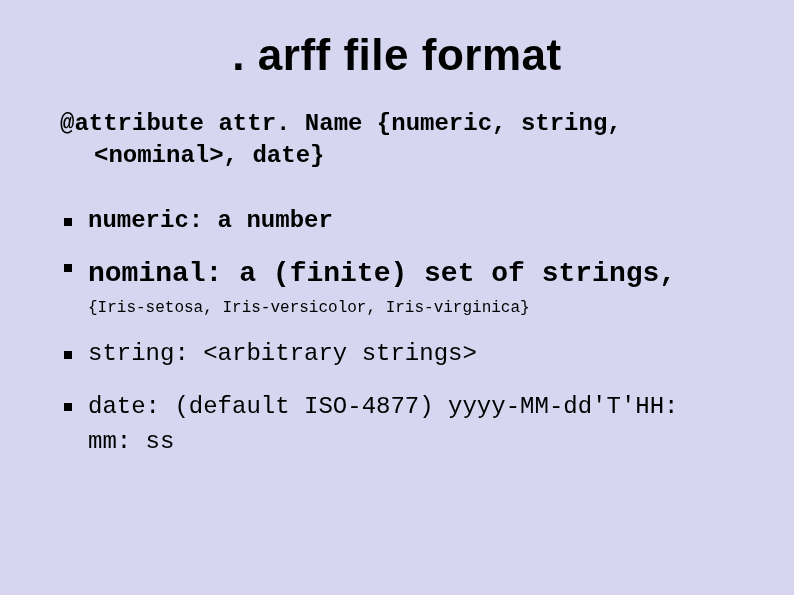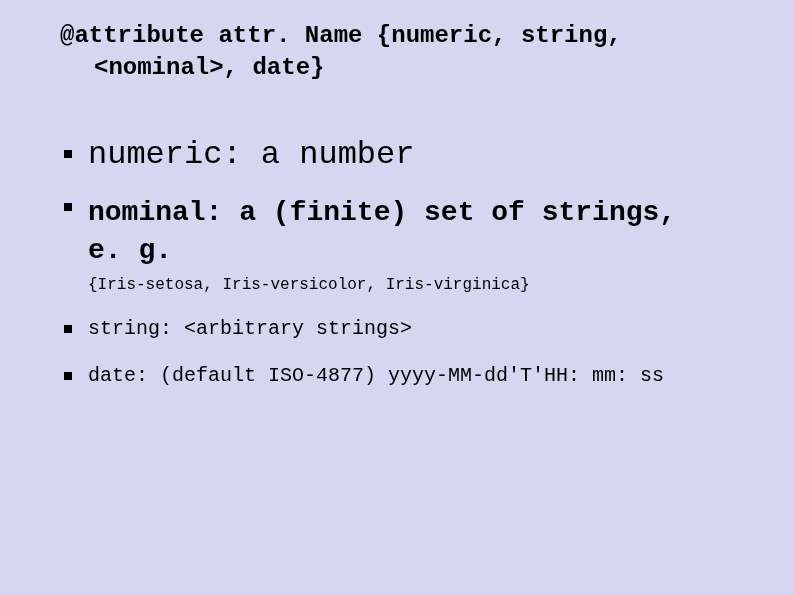--- a/index.html
+++ b/index.html
@@ -25,21 +25,21 @@
     font-weight: 900;
     font-size: 44px;
     text-align: center;
     margin: 10px 0 28px 0;
     letter-spacing: 0.5px;
   }
   .attr-line {
     font-size: 24px;
     font-weight: bold;
     line-height: 1.35;
-    margin-bottom: 48px;
+    margin-bottom: 32px;
   }
   .attr-indent {
     display: block;
     padding-left: 34px;
   }
   ul.items {
     list-style: none;
     margin: 0;
     padding: 0;
   }
@@ -51,65 +51,65 @@
   ul.items > li::before {
     content: "";
     position: absolute;
     left: 4px;
     top: 0.55em;
     width: 8px;
     height: 8px;
     background: #000;
   }
   .big {
-    font-size: 32px;
-    font-weight: normal;
+    font-size: 24px;
+    font-weight: bold;
     line-height: 1.35;
   }
   .big-block {
     font-size: 28px;
     font-weight: bold;
     line-height: 1.35;
   }
   .sub {
     font-size: 16px;
     font-weight: normal;
     line-height: 1.4;
     margin-top: 4px;
   }
   .small-item {
-    font-size: 20px;
+    font-size: 24px;
     font-weight: normal;
     line-height: 1.45;
   }
   .mono {
     font-family: "Courier New", Courier, monospace;
   }
 </style>
 </head>
 <body>
 
 <div class="slide">
 
+  <div class="title">. arff file format</div>
 
   <div class="attr-line mono">
     <span>@attribute attr. Name {numeric, string,</span>
     <span class="attr-indent">&lt;nominal&gt;, date}</span>
   </div>
 
   <ul class="items">
 
     <li class="big mono">
       <span>numeric: a number</span>
     </li>
 
     <li>
       <div class="big-block mono">
         <span>nominal: a (finite) set of strings,</span><br>
-        <span>e. g.</span>
       </div>
       <div class="sub mono">{Iris-setosa, Iris-versicolor, Iris-virginica}</div>
     </li>
 
     <li class="small-item mono">
       <span>string: &lt;arbitrary strings&gt;</span>
     </li>
 
     <li class="small-item mono">
       <span>date: (default ISO-4877) yyyy-MM-dd'T'HH: mm: ss</span>

